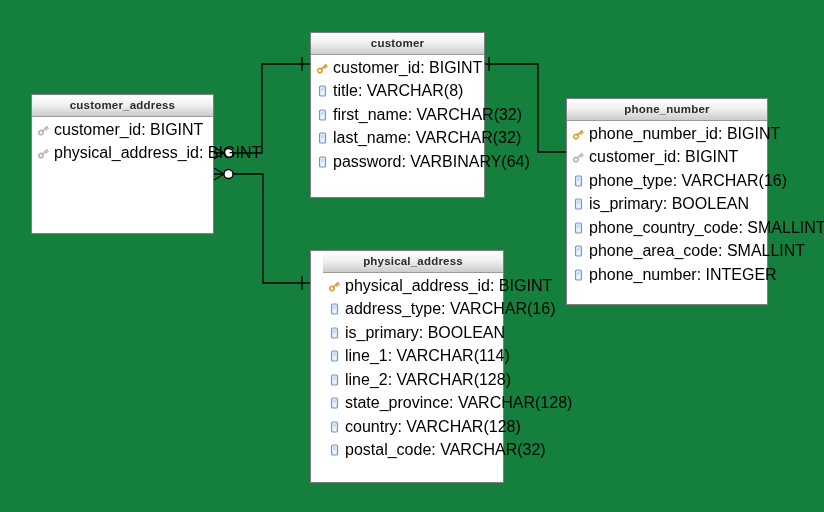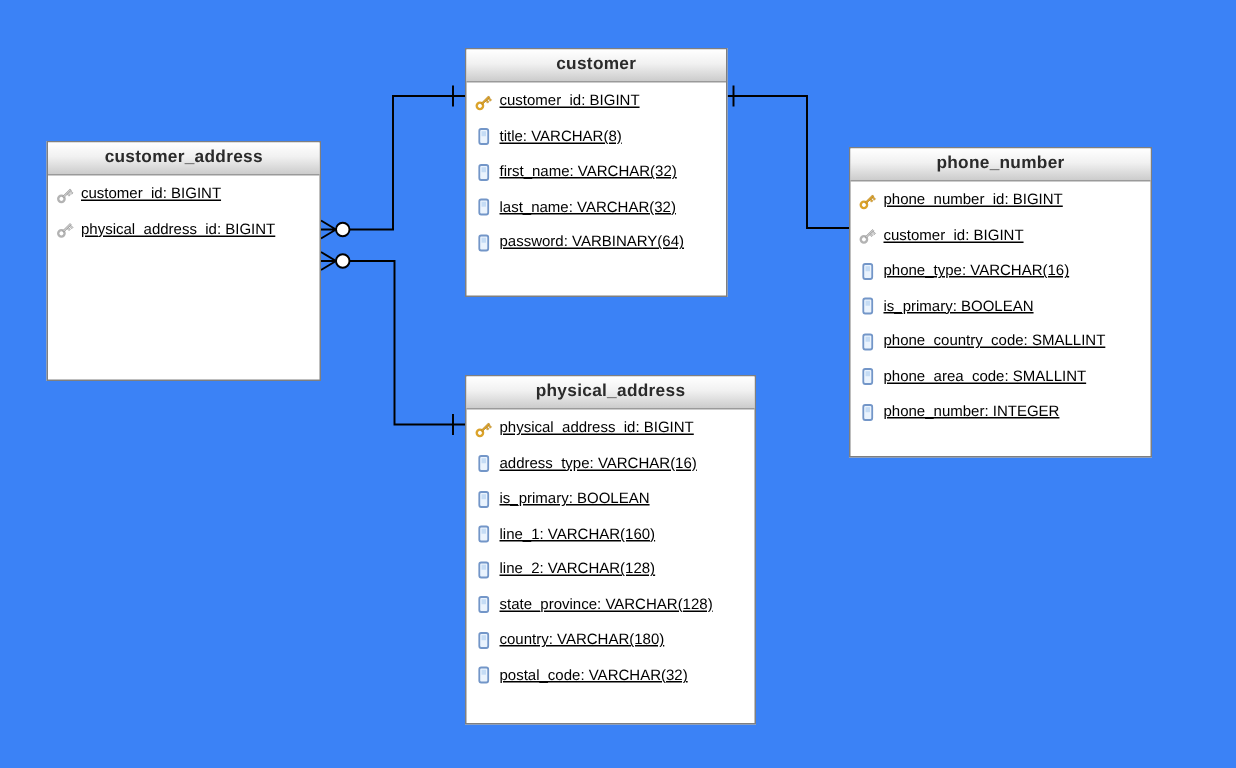--- a/index.html
+++ b/index.html
@@ -1,19 +1,19 @@
 <!DOCTYPE html>
 <html><head>
 <meta charset="utf-8">
 <style>
   html,body{margin:0;padding:0;background:#ffffff;}
   #canvas{
     position:relative;
     width:824px;height:512px;
-    background:#3b82f6;
+    background:#15803d;
     font-family:"Liberation Sans", sans-serif;
     overflow:hidden;
   }
   #connector-layer{position:absolute;left:0;top:0;width:824px;height:512px;}
   .db-table{
     position:absolute;
     box-sizing:border-box;
     border:1px solid #7f7f7f;
     background:#ffffff;
     z-index:2;
@@ -31,26 +31,26 @@
   }
   .table-body{padding-top:1px;}
   .table-row{
     display:flex;
     align-items:center;
     height:23.5px;
     padding-left:5px;
     white-space:nowrap;
   }
   .table-row .icon{flex:0 0 13px;width:13px;height:14px;margin-right:4px;}
-  .col-label{font-size:10px;color:#000000;text-decoration:underline;}
+  .col-label{font-size:16px;color:#000000;}
   
   #table-customer        {left:310px;top:32px; width:175px;height:166px;}
-  #table-customer_address{left:31px; top:94px; width:183px;height:160px;}
+  #table-customer_address{left:31px; top:94px; width:183px;height:140px;}
   #table-phone_number    {left:566px;top:98px; width:202px;height:207px;}
-  #table-physical_address{left:310px;top:250px;width:194px;height:233px;}
+  #table-physical_address{left:310px;top:250px;width:194px;height:233px;padding-left:12px;}
 </style>
 </head>
 <body>
 
 <div id="canvas">
 
   <svg id="connector-layer" viewBox="0 0 824 512" xmlns="http://www.w3.org/2000/svg" fill="none" stroke="#000000" stroke-width="1.3">
 
     <g>
       <path d="M233 153 H262 V64 H310"></path>
@@ -250,42 +250,42 @@
     <rect x="3.8" y="1.6" width="6.4" height="10.8" rx="1.4" fill="#eaf3fd" stroke="#7396c8" stroke-width="1.3"></rect>
     <rect x="5.4" y="3.2" width="3.2" height="3.6" fill="#c5dcf5"></rect>
   </svg>
           <span class="col-label">is_primary: BOOLEAN</span>
         </div>
         <div class="table-row">
           <svg class="icon" viewBox="0 0 14 14" xmlns="http://www.w3.org/2000/svg">
     <rect x="3.8" y="1.6" width="6.4" height="10.8" rx="1.4" fill="#eaf3fd" stroke="#7396c8" stroke-width="1.3"></rect>
     <rect x="5.4" y="3.2" width="3.2" height="3.6" fill="#c5dcf5"></rect>
   </svg>
-          <span class="col-label">line_1: VARCHAR(160)</span>
+          <span class="col-label">line_1: VARCHAR(114)</span>
         </div>
         <div class="table-row">
           <svg class="icon" viewBox="0 0 14 14" xmlns="http://www.w3.org/2000/svg">
     <rect x="3.8" y="1.6" width="6.4" height="10.8" rx="1.4" fill="#eaf3fd" stroke="#7396c8" stroke-width="1.3"></rect>
     <rect x="5.4" y="3.2" width="3.2" height="3.6" fill="#c5dcf5"></rect>
   </svg>
           <span class="col-label">line_2: VARCHAR(128)</span>
         </div>
         <div class="table-row">
           <svg class="icon" viewBox="0 0 14 14" xmlns="http://www.w3.org/2000/svg">
     <rect x="3.8" y="1.6" width="6.4" height="10.8" rx="1.4" fill="#eaf3fd" stroke="#7396c8" stroke-width="1.3"></rect>
     <rect x="5.4" y="3.2" width="3.2" height="3.6" fill="#c5dcf5"></rect>
   </svg>
           <span class="col-label">state_province: VARCHAR(128)</span>
         </div>
         <div class="table-row">
           <svg class="icon" viewBox="0 0 14 14" xmlns="http://www.w3.org/2000/svg">
     <rect x="3.8" y="1.6" width="6.4" height="10.8" rx="1.4" fill="#eaf3fd" stroke="#7396c8" stroke-width="1.3"></rect>
     <rect x="5.4" y="3.2" width="3.2" height="3.6" fill="#c5dcf5"></rect>
   </svg>
-          <span class="col-label">country: VARCHAR(180)</span>
+          <span class="col-label">country: VARCHAR(128)</span>
         </div>
         <div class="table-row">
           <svg class="icon" viewBox="0 0 14 14" xmlns="http://www.w3.org/2000/svg">
     <rect x="3.8" y="1.6" width="6.4" height="10.8" rx="1.4" fill="#eaf3fd" stroke="#7396c8" stroke-width="1.3"></rect>
     <rect x="5.4" y="3.2" width="3.2" height="3.6" fill="#c5dcf5"></rect>
   </svg>
           <span class="col-label">postal_code: VARCHAR(32)</span>
         </div>
       </div>
   </div>

